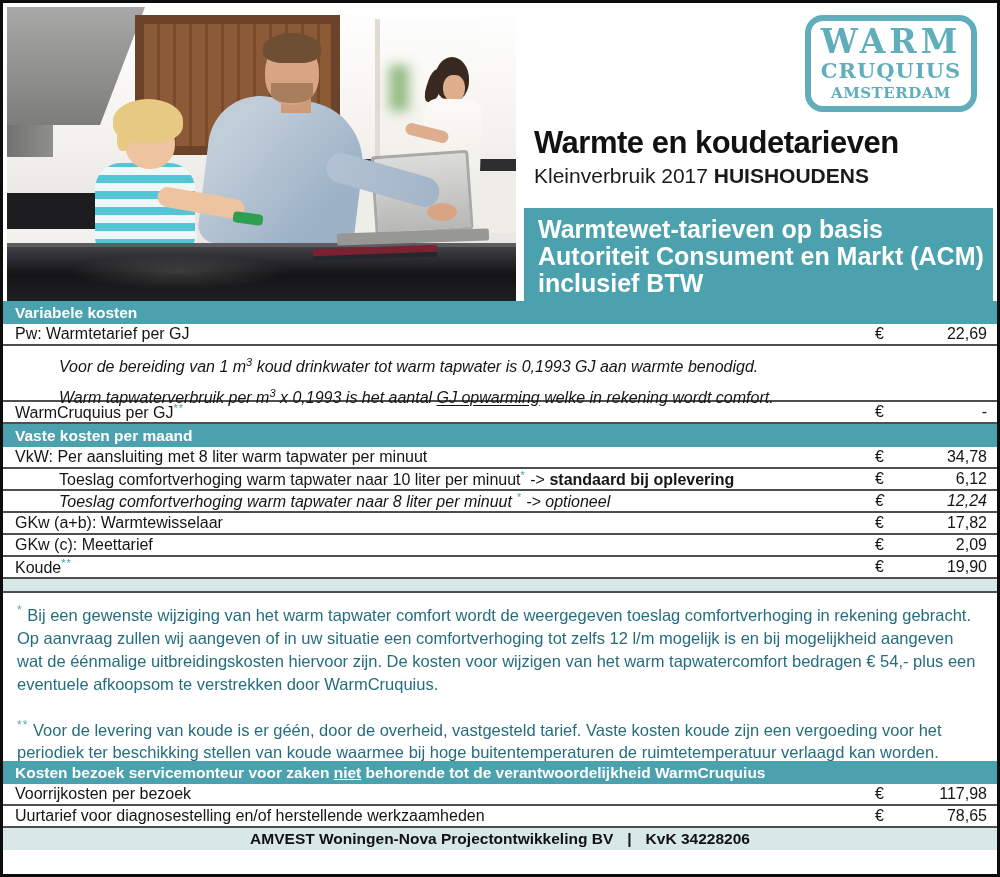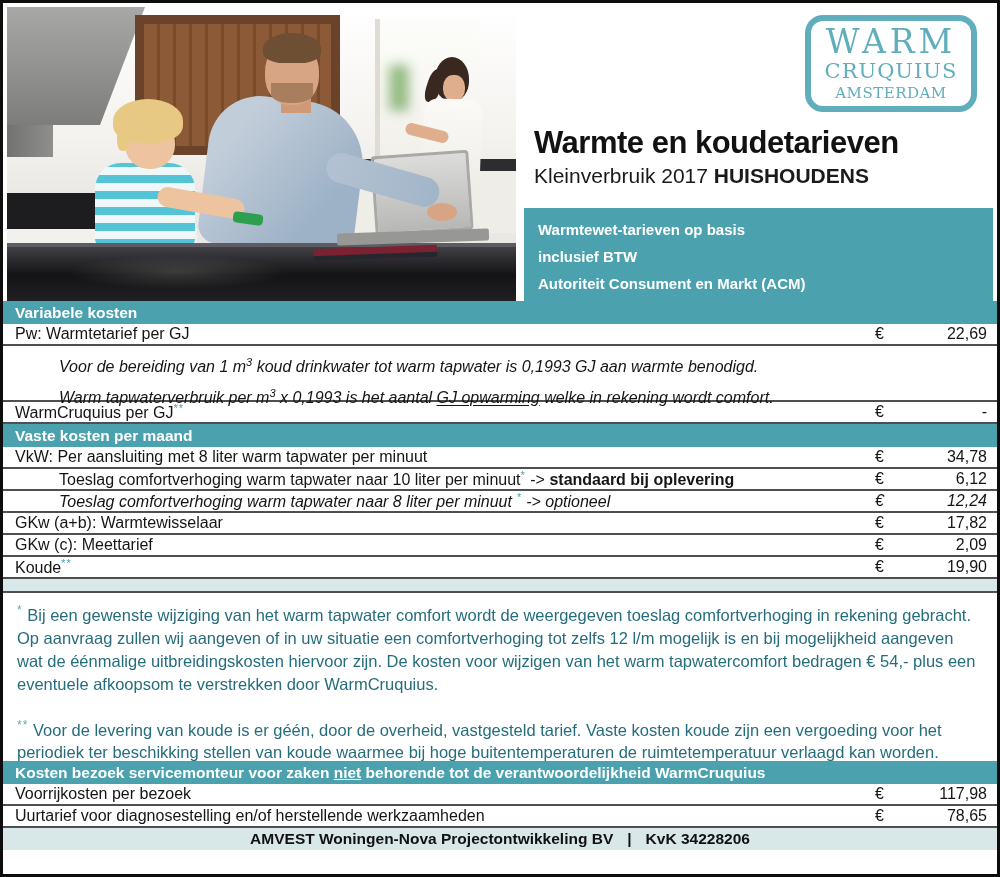--- a/index.html
+++ b/index.html
@@ -46,30 +46,30 @@
   .lap-screen { left:366px; top:146px; width:98px; height:80px; background:linear-gradient(180deg,#dcdcda,#b7b7b5); border:3px solid #a9a9a7; border-radius:4px; transform:rotate(-4deg); }
   .lap-base { left:330px; top:224px; width:152px; height:12px; background:#979795; border-radius:2px; transform:rotate(-2deg); }
   .counter { left:0; top:236px; width:509px; height:58px; background:linear-gradient(180deg,#46464c 0%,#141416 55%,#202024 100%); }
   .counter-edge { left:0; top:236px; width:509px; height:4px; background:#5c5c62; }
   .notebook { left:306px; top:240px; width:124px; height:12px; background:#7c2130; border-bottom:5px solid #23272e; transform:rotate(-2deg); }
   .reflect { left:60px; top:248px; width:220px; height:34px; background:radial-gradient(ellipse at center,rgba(230,220,205,.18),transparent 70%); }
 
   
   .right { position:relative; flex:1; height:294px; }
   .logo { position:absolute; top:8px; right:16px; width:172px; height:97px; border:6px solid #53a7b6;
-          border-radius:18px; text-align:center; color:#53a7b6; font-family:"DejaVu Serif", serif; font-weight:normal; padding-top:3px; opacity:.92; }
+          border-radius:18px; text-align:center; color:#53a7b6; font-family:"DejaVu Serif", serif; font-weight:bold; padding-top:3px; opacity:.92; }
   .logo-l1 { font-size:33px; line-height:35px; letter-spacing:4px; }
   .logo-l2 { font-size:21px; line-height:24px; letter-spacing:1px; }
   .logo-l3 { font-size:15px; line-height:21px; letter-spacing:.5px; }
   .titleblock { position:absolute; left:10px; top:118px; }
   .title { font-size:31px; font-weight:bold; color:#121212; letter-spacing:-.5px; }
   .subtitle { font-size:21px; color:#1a1a1a; margin-top:3px; }
   .subtitle .b { font-weight:bold; }
   .infobox { position:absolute; left:0; right:0; bottom:0; height:93px; background:#4ba2ae; color:#fff;
-             font-weight:bold; font-size:15px; line-height:27px; padding:8px 0 0 14px; }
+             font-weight:bold; font-size:25px; line-height:27px; padding:8px 0 0 14px; }
 
   
   .sec-header { height:23px; background:#4ba2ae; color:#fff; font-weight:bold; font-size:15.5px;
                 padding:2px 0 0 12px; line-height:19px; }
   .sec-header .u { text-decoration:underline; }
   .trow { display:flex; align-items:center; height:22px; border-bottom:2px solid #4f4f4f;
           font-size:16px; color:#151515; padding-left:12px; }
   .trow .lbl { white-space:nowrap; }
   .trow .cur { margin-left:auto; width:22px; text-align:left; }
   .trow .val { width:100px; text-align:right; padding-right:10px; }
@@ -140,22 +140,22 @@
         <div class="logo-l1">WARM</div>
         <div class="logo-l2">CRUQUIUS</div>
         <div class="logo-l3">AMSTERDAM</div>
       </div>
       <div class="titleblock">
         <div class="title">Warmte en koudetarieven</div>
         <div class="subtitle"><span>Kleinverbruik 2017 </span><span class="b">HUISHOUDENS</span></div>
       </div>
       <div class="infobox">
         <div>Warmtewet-tarieven op basis</div>
+        <div>Autoriteit Consument en Markt (ACM)</div>
         <div>inclusief BTW</div>
-        <div>Autoriteit Consument en Markt (ACM)</div>
       </div>
     </div>
   </div>
 
   <div class="sec-header">Variabele kosten</div>
 
   <div class="trow">
     <span class="lbl">Pw: Warmtetarief per GJ</span>
     <span class="cur">€</span>
     <span class="val">22,69</span>

